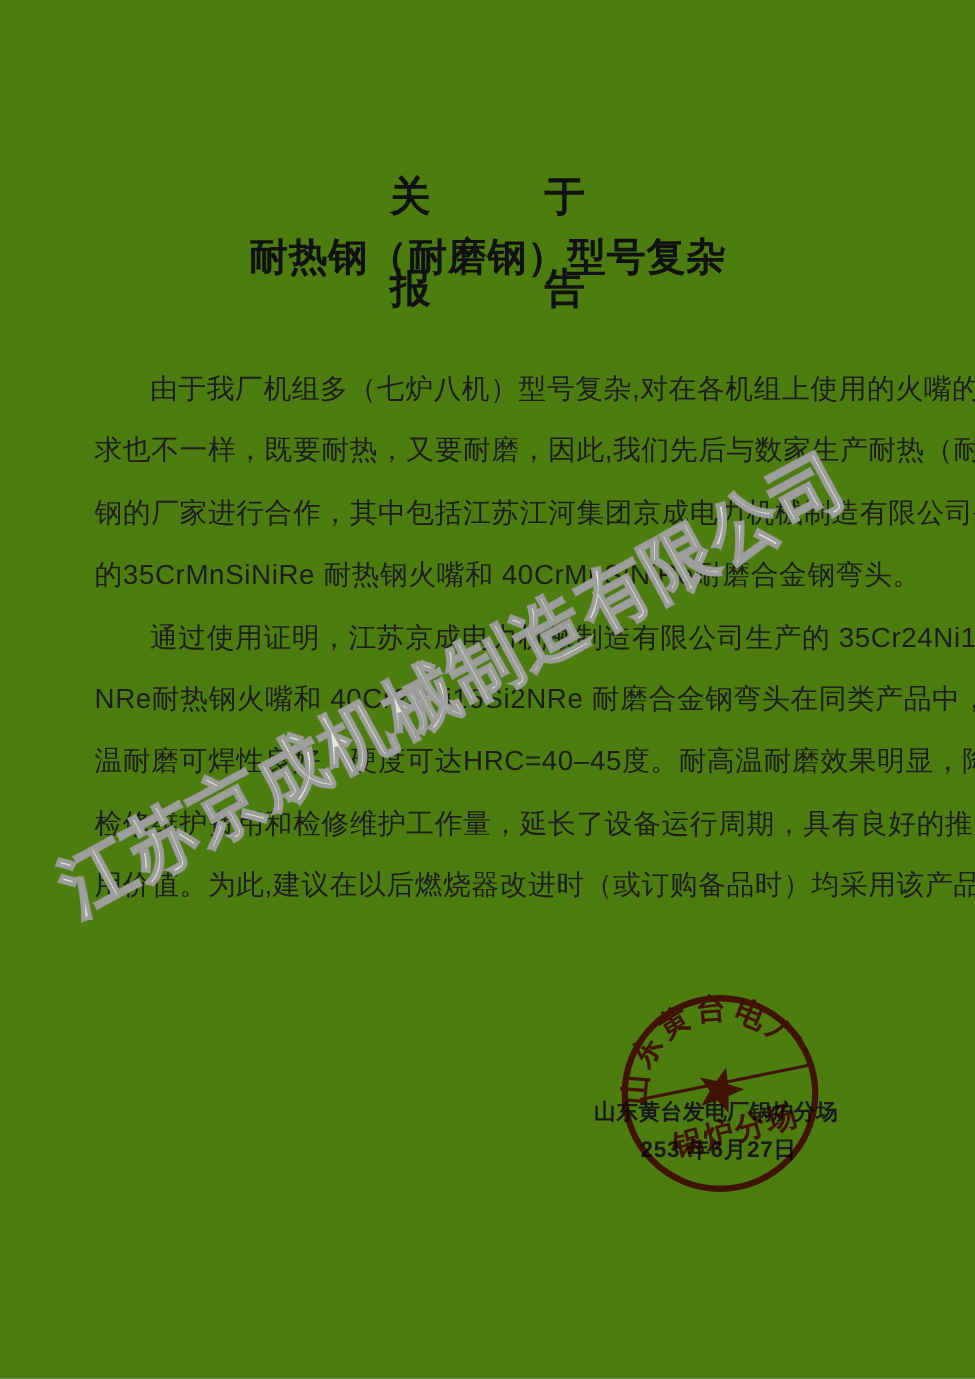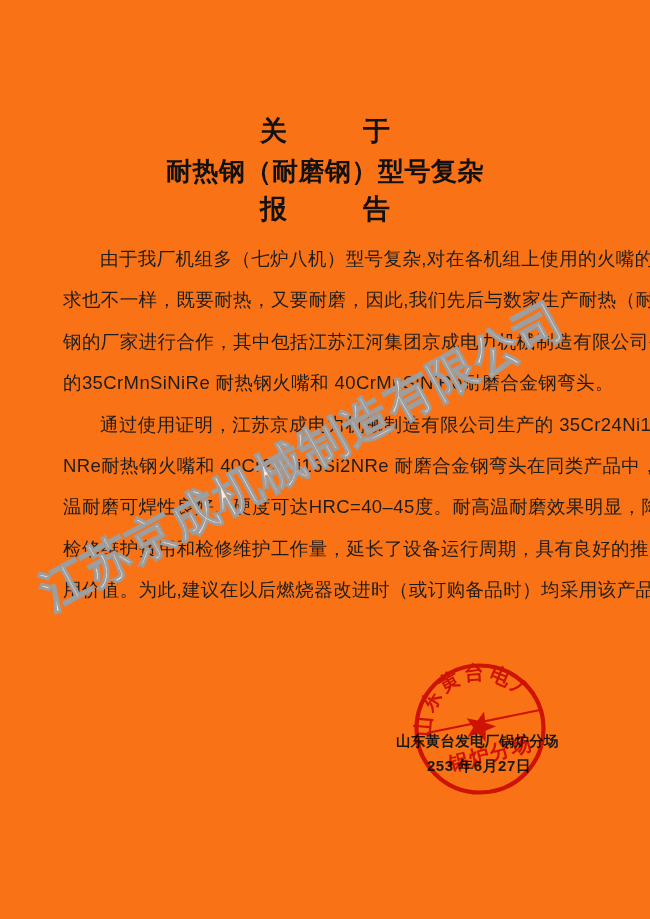--- a/index.html
+++ b/index.html
@@ -1,34 +1,34 @@
 <!DOCTYPE html>
 <html><head>
 <meta charset="utf-8">
 <style>
   html,body { margin:0; padding:0; background:#888; }
   .page {
     position:relative;
     width:650px; height:919px;
     margin:0 auto;
-    background:#f97316;
+    background:#4d7c0f;
     overflow:hidden;
     font-family:"Liberation Sans", sans-serif;
     color:#1b1b1b;
   }
   
   .title-line {
     position:absolute; left:0; width:650px; height:36px; line-height:36px;
     text-align:center; font-weight:bold; color:#111;
   }
   .title-1 { top:113px; font-size:27px; }
   .title-1 .gap-left  { display:inline-block; }
   .title-1 .gap-right { display:inline-block; margin-left:76px; }
   .title-2 { top:153px; font-size:26px; letter-spacing:0.5px; }
-  .title-3 { top:191px; font-size:27px; }
+  .title-3 { top:174px; font-size:27px; }
   .title-3 .gap-right { display:inline-block; margin-left:76px; }
   
   .body-block {
     position:absolute; top:238px; left:63px; width:526px; z-index:1;
   }
   .body-line {
     height:41.4px; line-height:41.4px; white-space:nowrap;
     font-size:18.5px; letter-spacing:0.4px; color:#1d1d1d;
   }
   .body-line.indent { padding-left:37px; }

